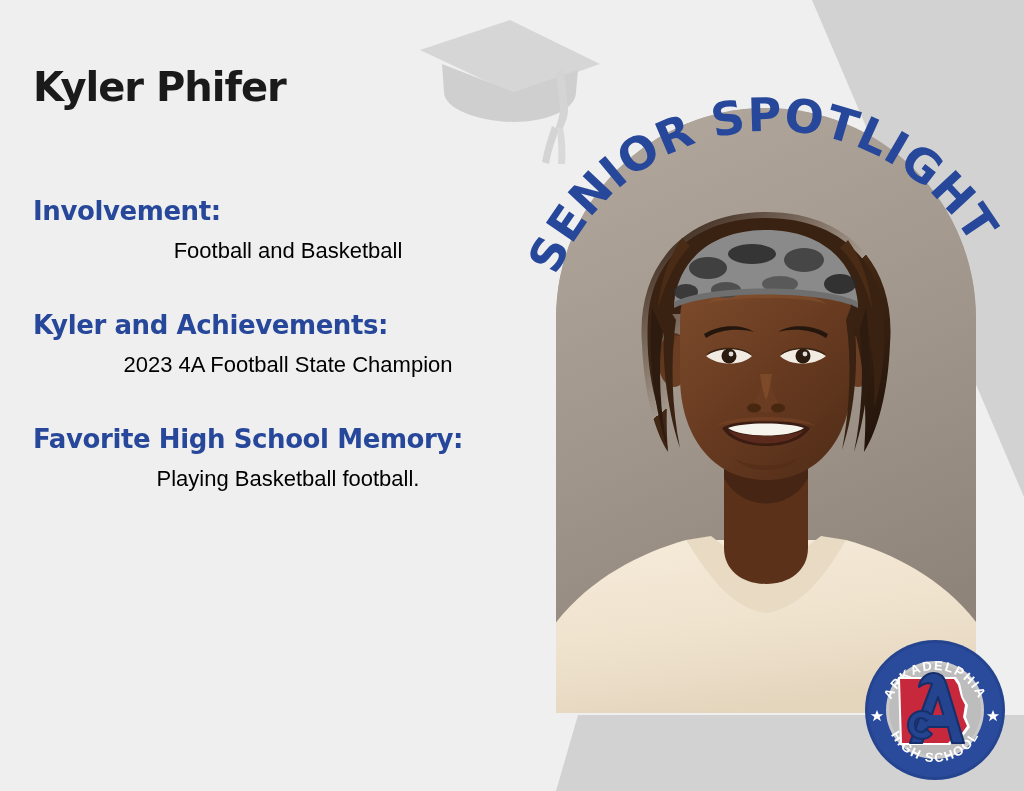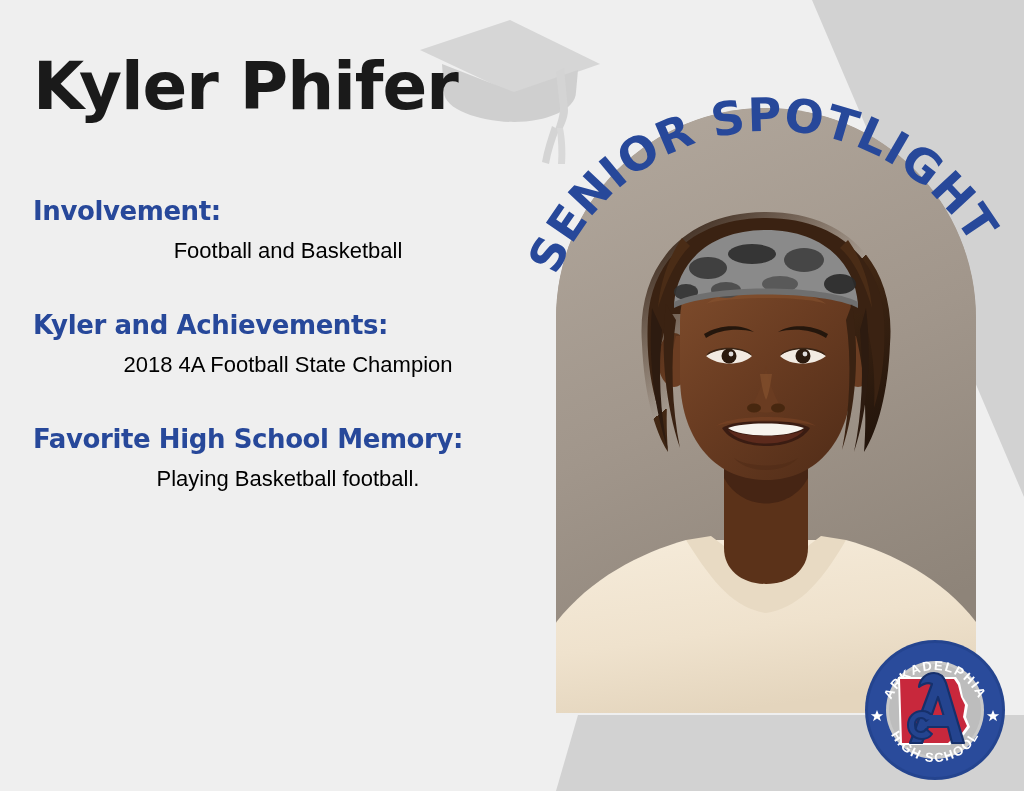--- a/index.html
+++ b/index.html
@@ -39,21 +39,21 @@
     width: 190px;
     height: 160px;
     pointer-events: none;
   }
 
   
   .name-title {
     position: absolute;
     left: 33px;
     top: 52px;
-    font-size: 66px;
+    font-size: 40px;
     line-height: 70px;
     font-weight: 700;
     letter-spacing: -1px;
     color: #1a1a1a;
     font-family: "DejaVu Sans", sans-serif;
     white-space: nowrap;
   }
 
   
   .info-list {
@@ -160,21 +160,21 @@
 
   <div class="info-list">
 
     <div class="info-block">
       <div class="info-head">Involvement:</div>
       <div class="info-body">Football and Basketball</div>
     </div>
 
     <div class="info-block">
       <div class="info-head">Kyler and Achievements:</div>
-      <div class="info-body">2018 4A Football State Champion</div>
+      <div class="info-body">2023 4A Football State Champion</div>
     </div>
 
     <div class="info-block">
     </div>
 
     <div class="info-block">
       <div class="info-head">Favorite High School Memory:</div>
       <div class="info-body">Playing Basketball football.</div>
     </div>
 

